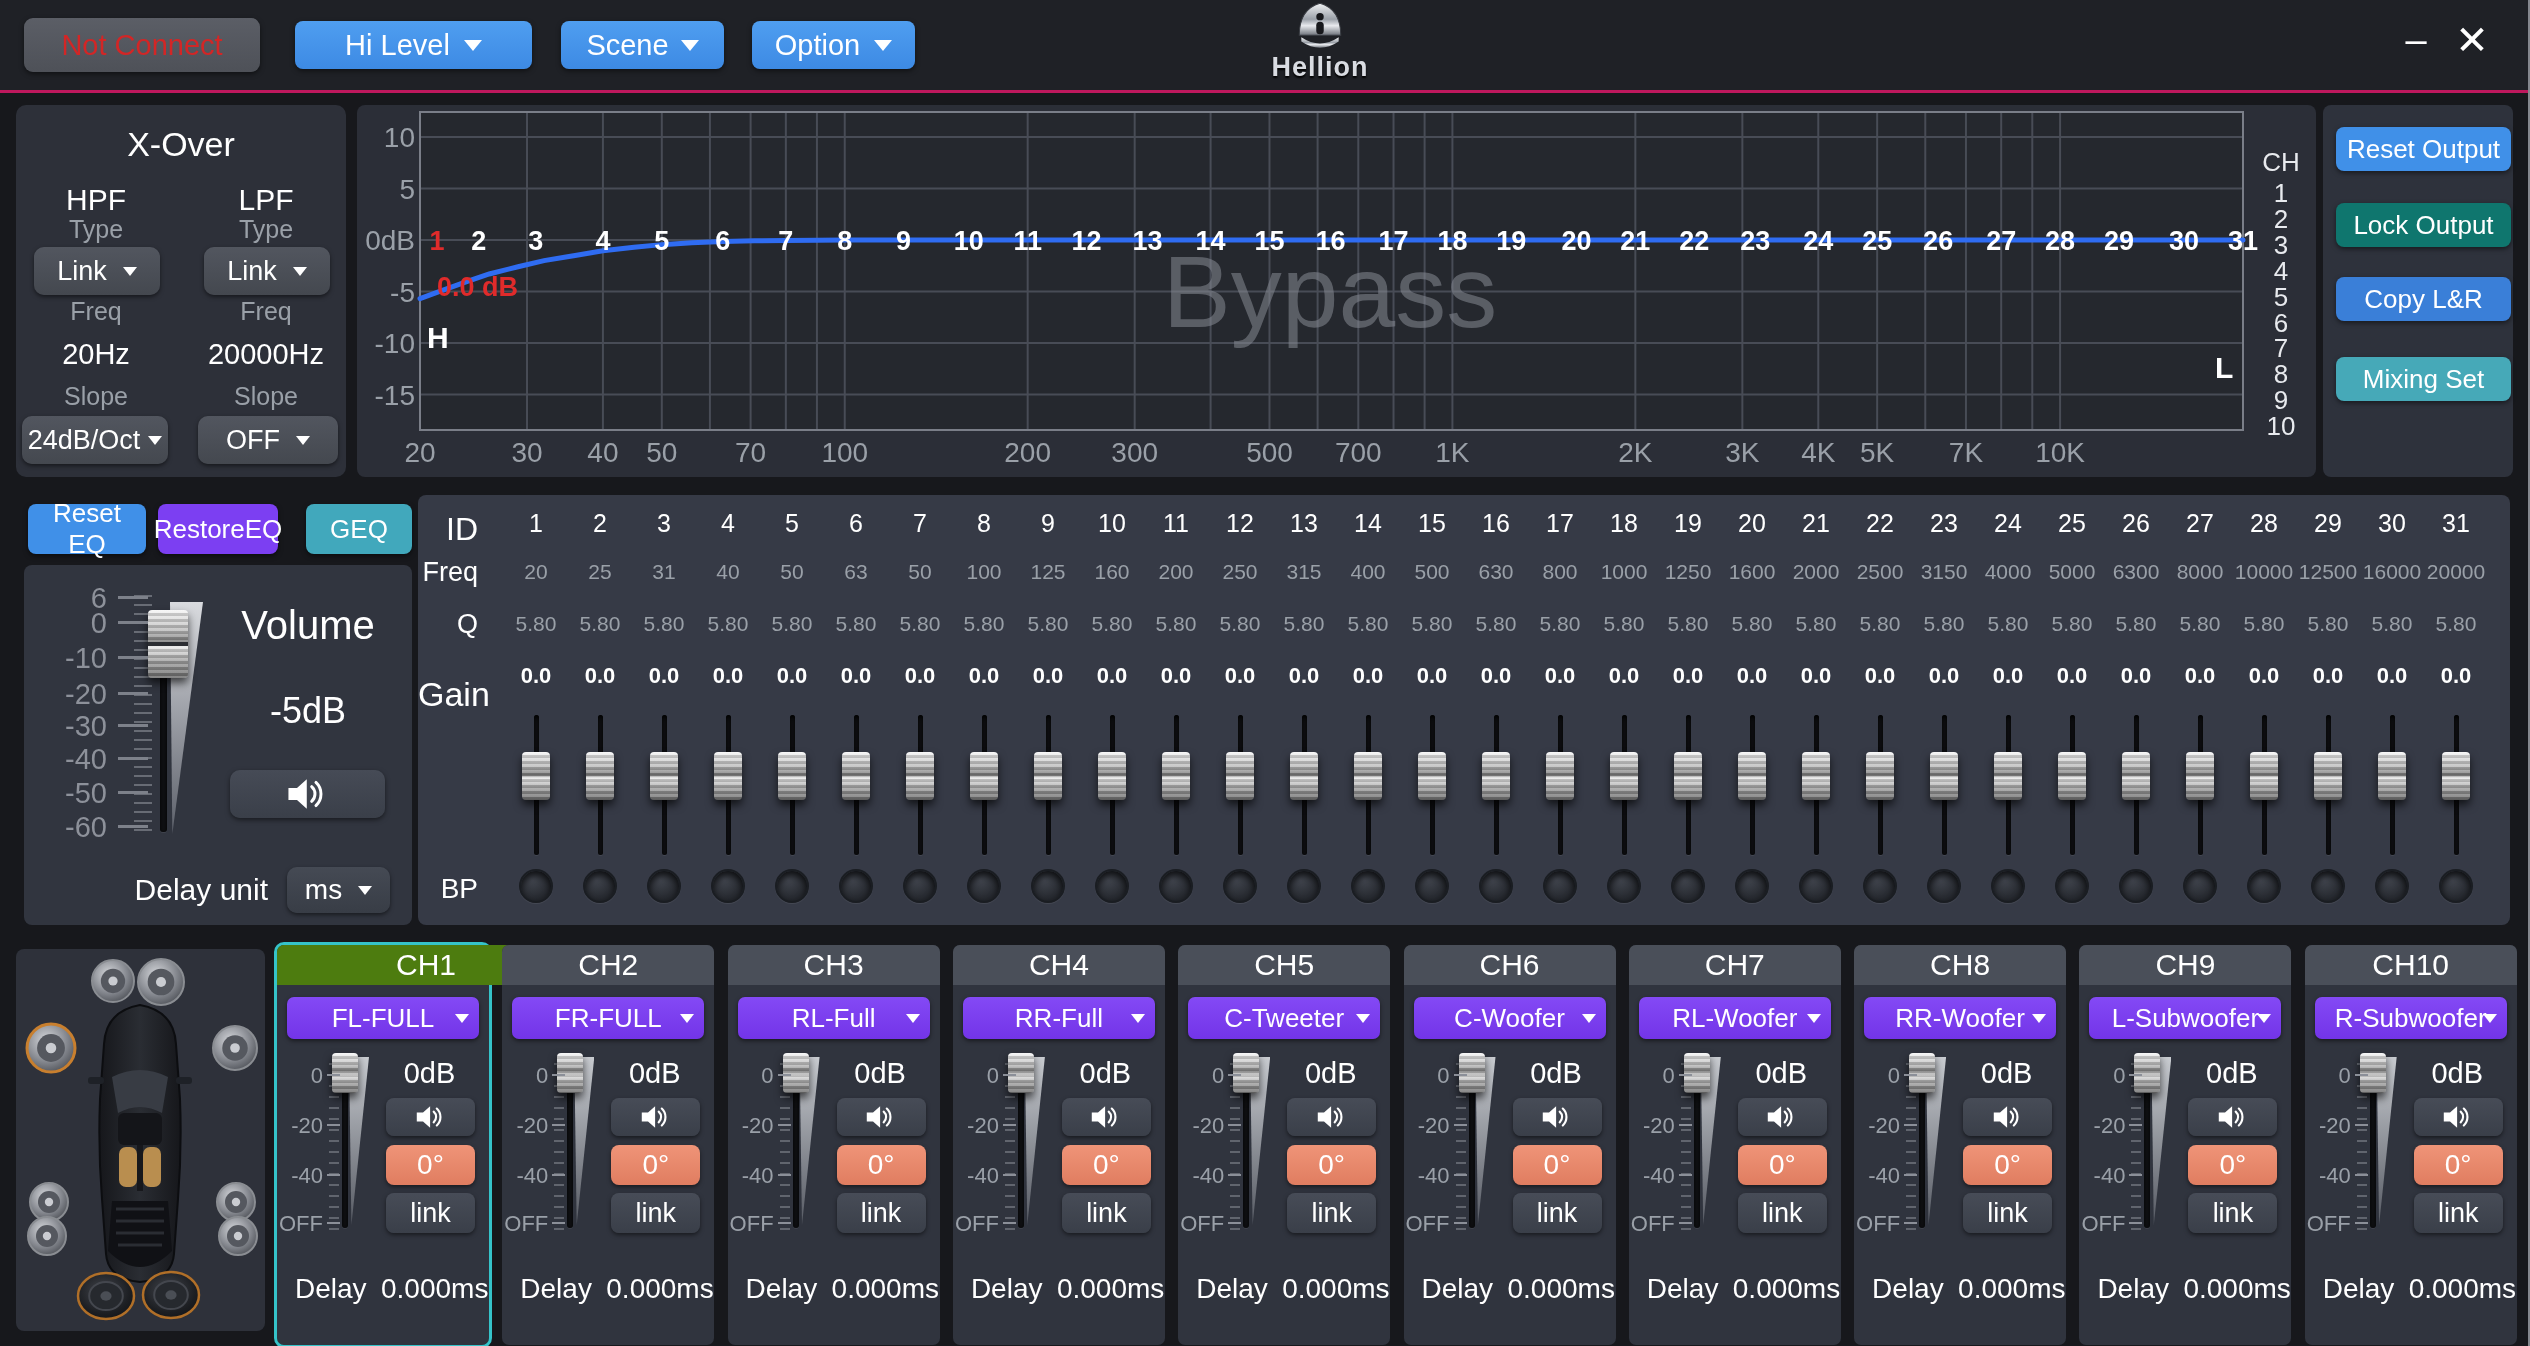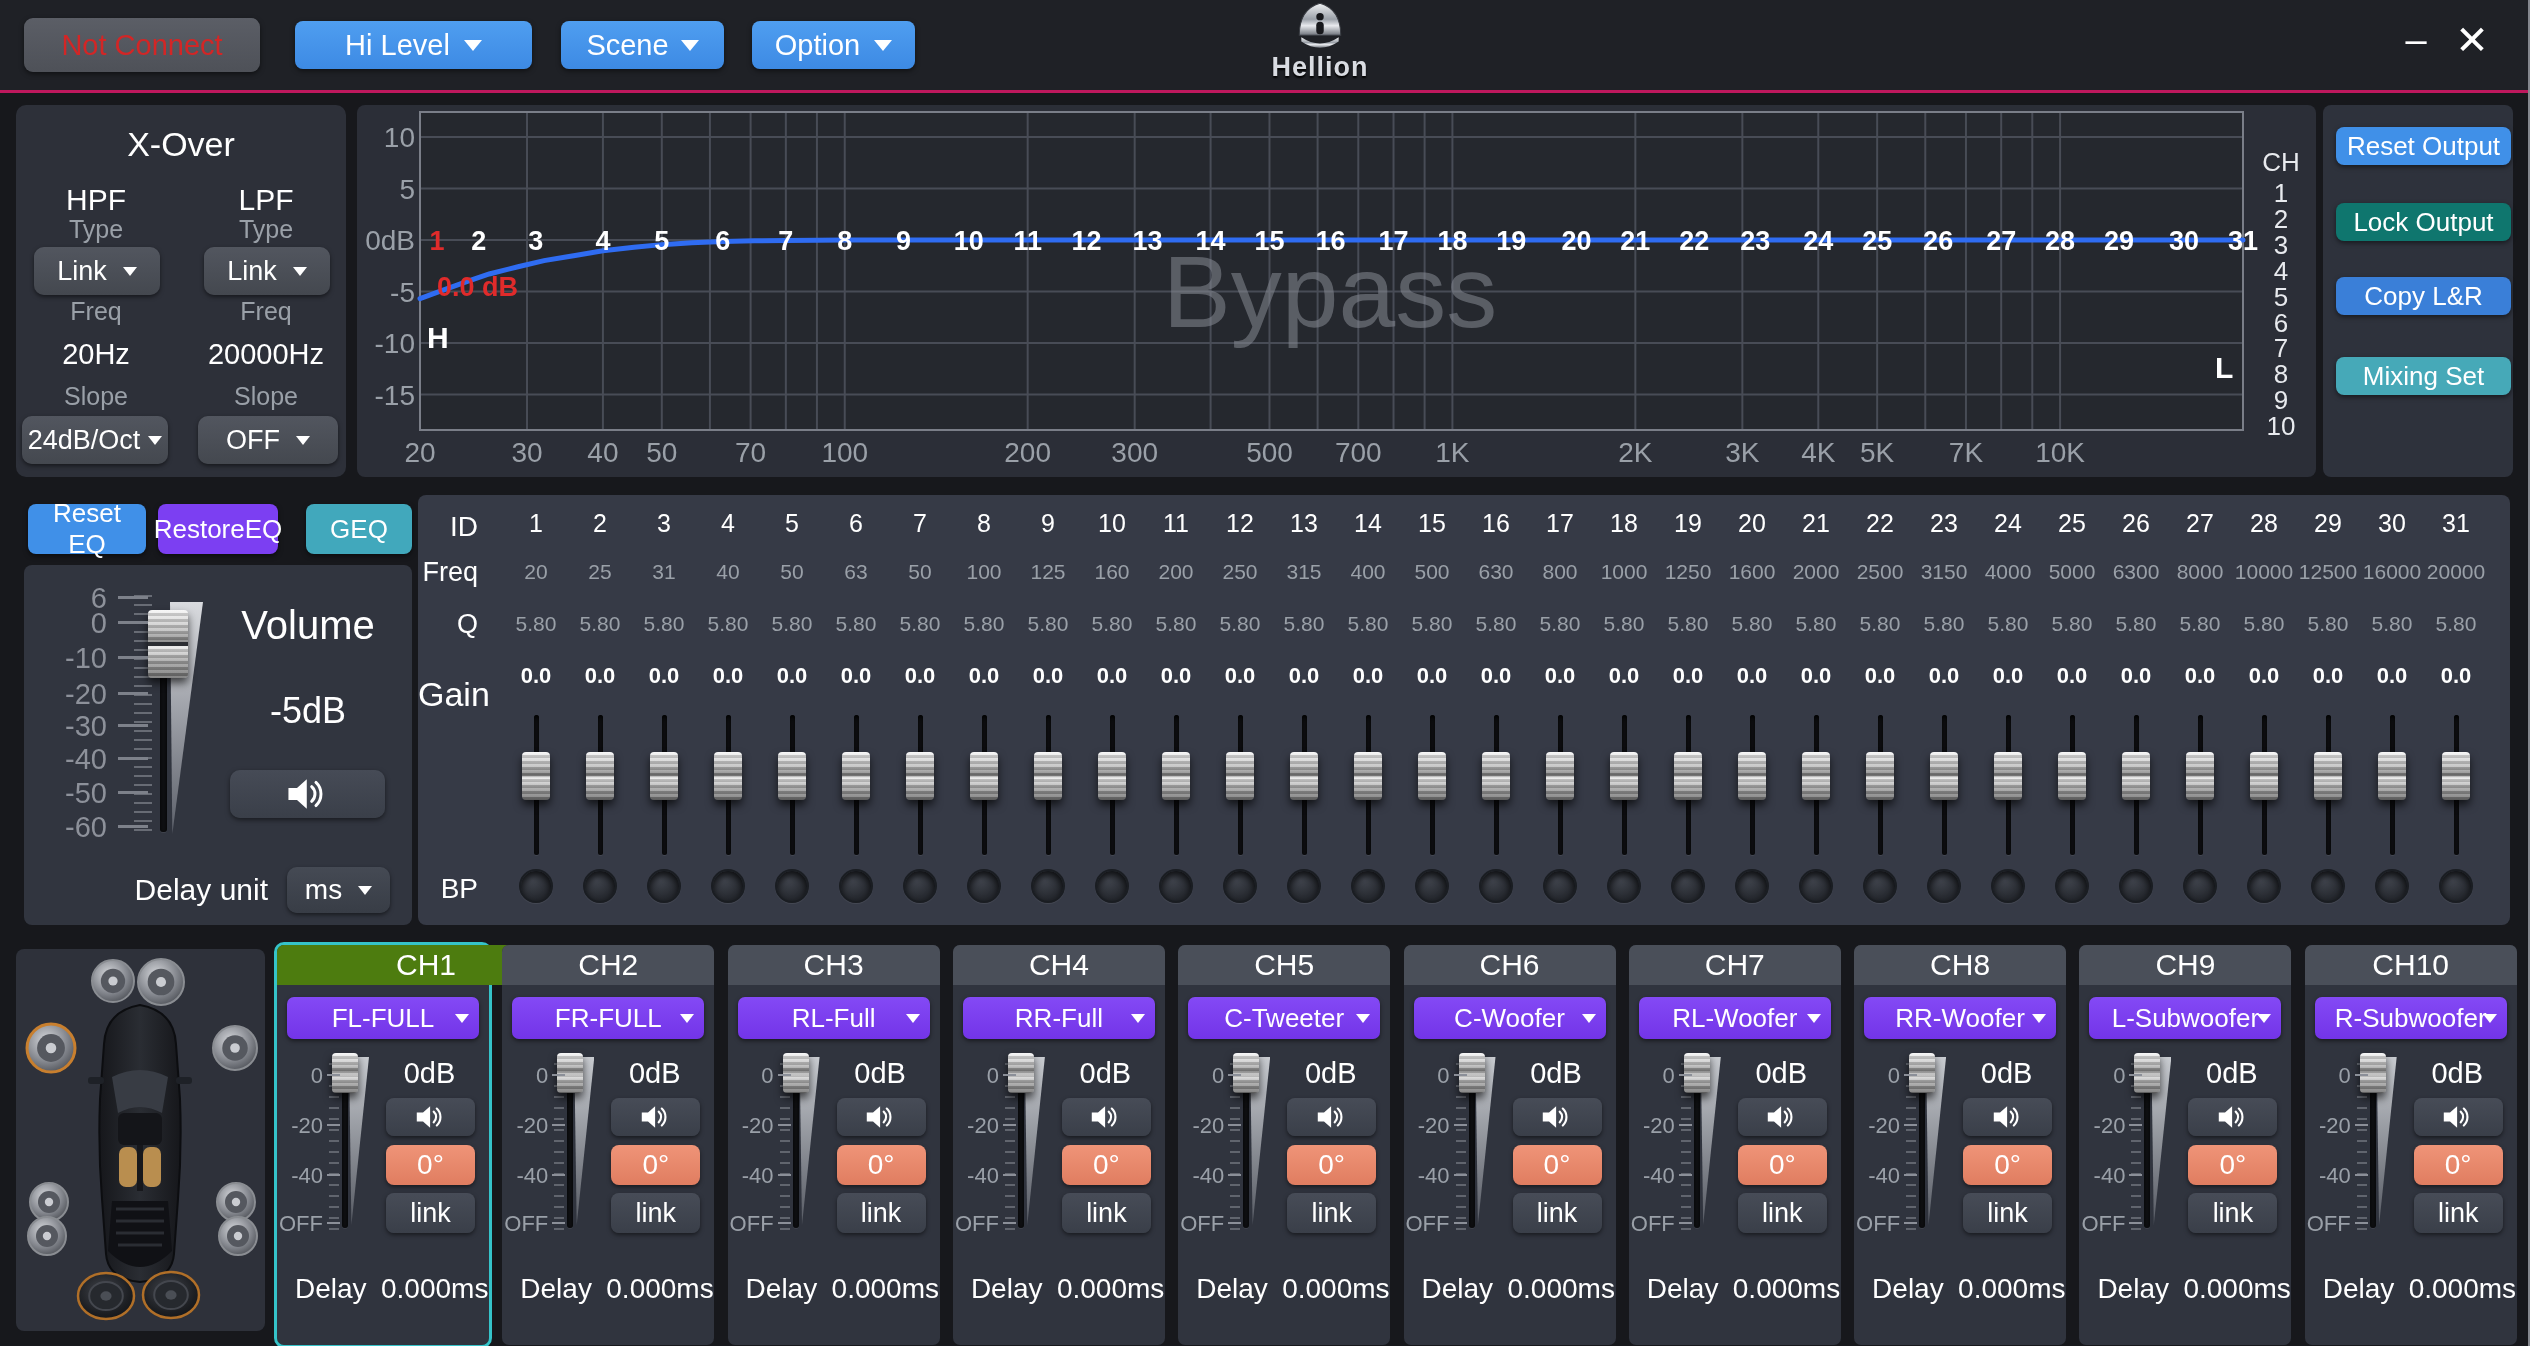--- a/index.html
+++ b/index.html
@@ -31,21 +31,21 @@
   .xo-name{top:78px;width:160px;text-align:center;font-size:30px;}
   .xo-lab{width:160px;text-align:center;font-size:25px;}
   .dd{background:linear-gradient(180deg,#52565f,#44484f);border-radius:10px;display:flex;align-items:center;
       justify-content:center;gap:16px;color:#fff;box-shadow:0 2px 4px rgba(0,0,0,.5);cursor:pointer;}
   .xo-dd{height:48px;font-size:27px;}
   .xo-val{width:160px;text-align:center;font-size:29px;}
   
   #graph-panel{left:357px;top:105px;width:1959px;height:372px;background:#2b2e37;border-radius:8px;}
   
   #out-panel{left:2323px;top:105px;width:190px;height:372px;background:#2e323c;border-radius:8px;}
-  .out-btn{left:13px;width:175px;height:38px;font-size:26px;border-radius:8px;padding-left:6px;}
+  .out-btn{left:13px;width:175px;height:44px;font-size:26px;border-radius:8px;padding-left:6px;}
   
   .eq-top-btn{top:504px;height:50px;font-size:26px;}
   #vol-panel{left:24px;top:565px;width:388px;height:360px;background:#31353f;border-radius:8px;}
   .vscale{right:281px;width:80px;text-align:right;font-size:29px;color:#8d919a;}
   .vtick{left:94px;width:30px;height:3px;background:#7d818a;}
   #vticks-minor{left:110px;top:30px;width:18px;height:238px;
       background:repeating-linear-gradient(180deg,#686c75 0 2px,transparent 2px 9px);}
   .track{background:#101114;border-radius:3px;box-shadow:inset 0 2px 4px #000,0 1px 0 rgba(255,255,255,.07);}
   #vol-track{left:136px;top:45px;width:7px;height:222px;}
   #vol-wedge{left:146px;top:37px;width:33px;height:232px;clip-path:polygon(0 0,100% 0,7% 100%);
@@ -322,21 +322,21 @@
     <div class="abs vtick" style="top: 159px;"></div>
     <div class="abs vscale" style="top: 178px; left: 3px; width: 80px;">-40</div>
     <div class="abs vtick" style="top: 192px;"></div>
     <div class="abs vscale" style="top: 212px; left: 3px; width: 80px;">-50</div>
     <div class="abs vtick" style="top: 226px;"></div>
     <div class="abs vscale" style="top: 246px; left: 3px; width: 80px;">-60</div>
     <div class="abs vtick" style="top: 260px;"></div>
   </div>
 
 <div id="eq-table" class="abs">
-  <div class="abs eq-rowlab" style="top:16px;font-size:28px;">ID</div>
+  <div class="abs eq-rowlab" style="top:16px;font-size:32px;">ID</div>
   <div class="abs eq-rowlab" style="top:62px;font-size:27px;">Freq</div>
   <div class="abs eq-rowlab" style="top:114px;font-size:27px;">Q</div>
   <div class="abs eq-rowlab" style="top:180px;font-size:34px;">Gain</div>
   <div class="abs eq-rowlab" style="top:378px;font-size:28px;">BP</div>
 <div class="abs eq-col" style="left: 86px;">
     <div class="abs id">1</div>
     <div class="abs freq">20</div>
     <div class="abs q">5.80</div>
     <div class="abs gain">0.0</div>
     <div class="abs trk track"></div>

